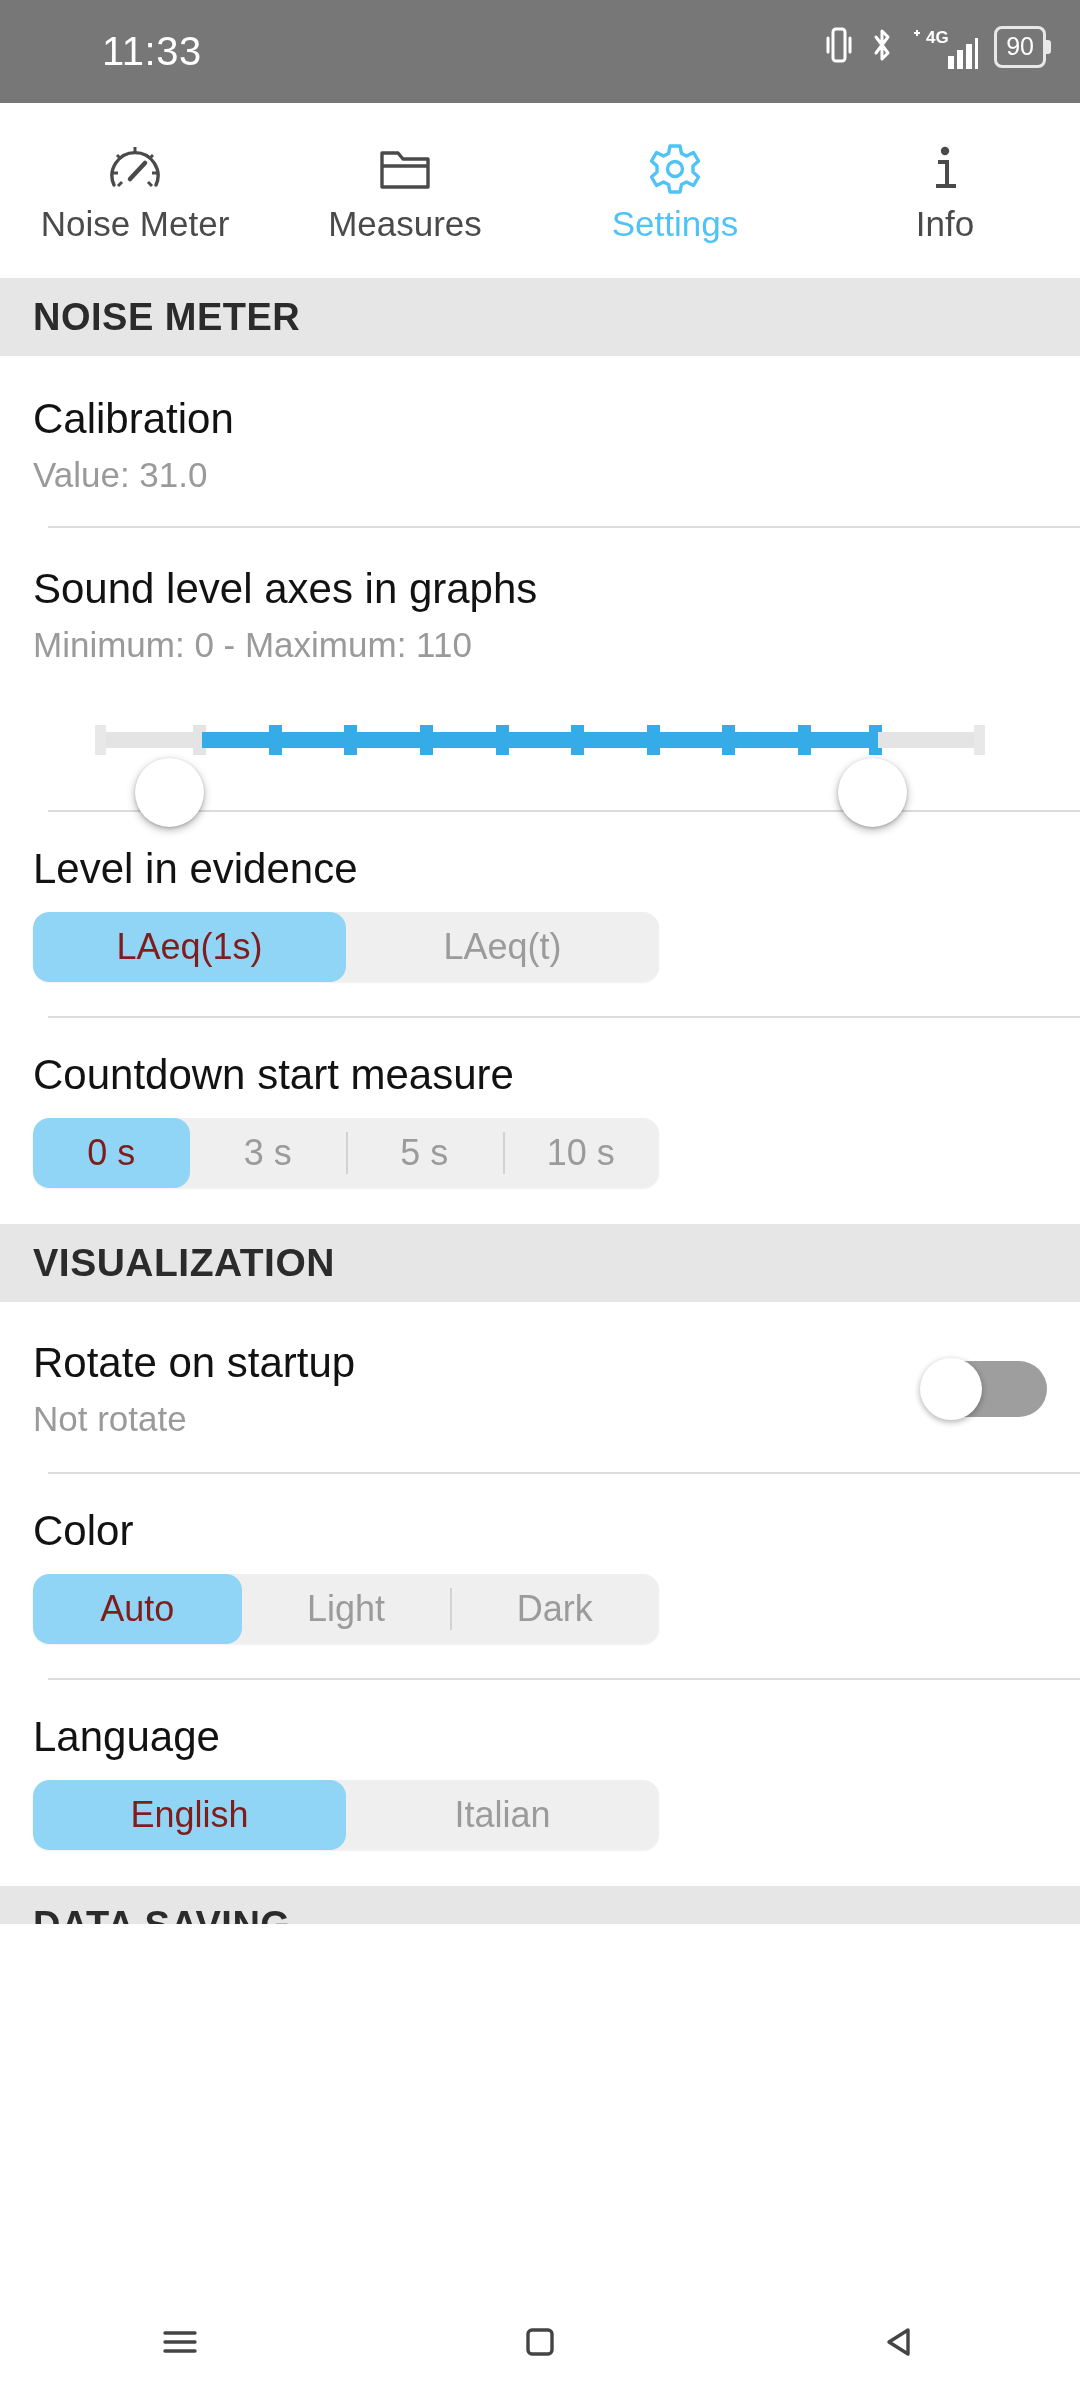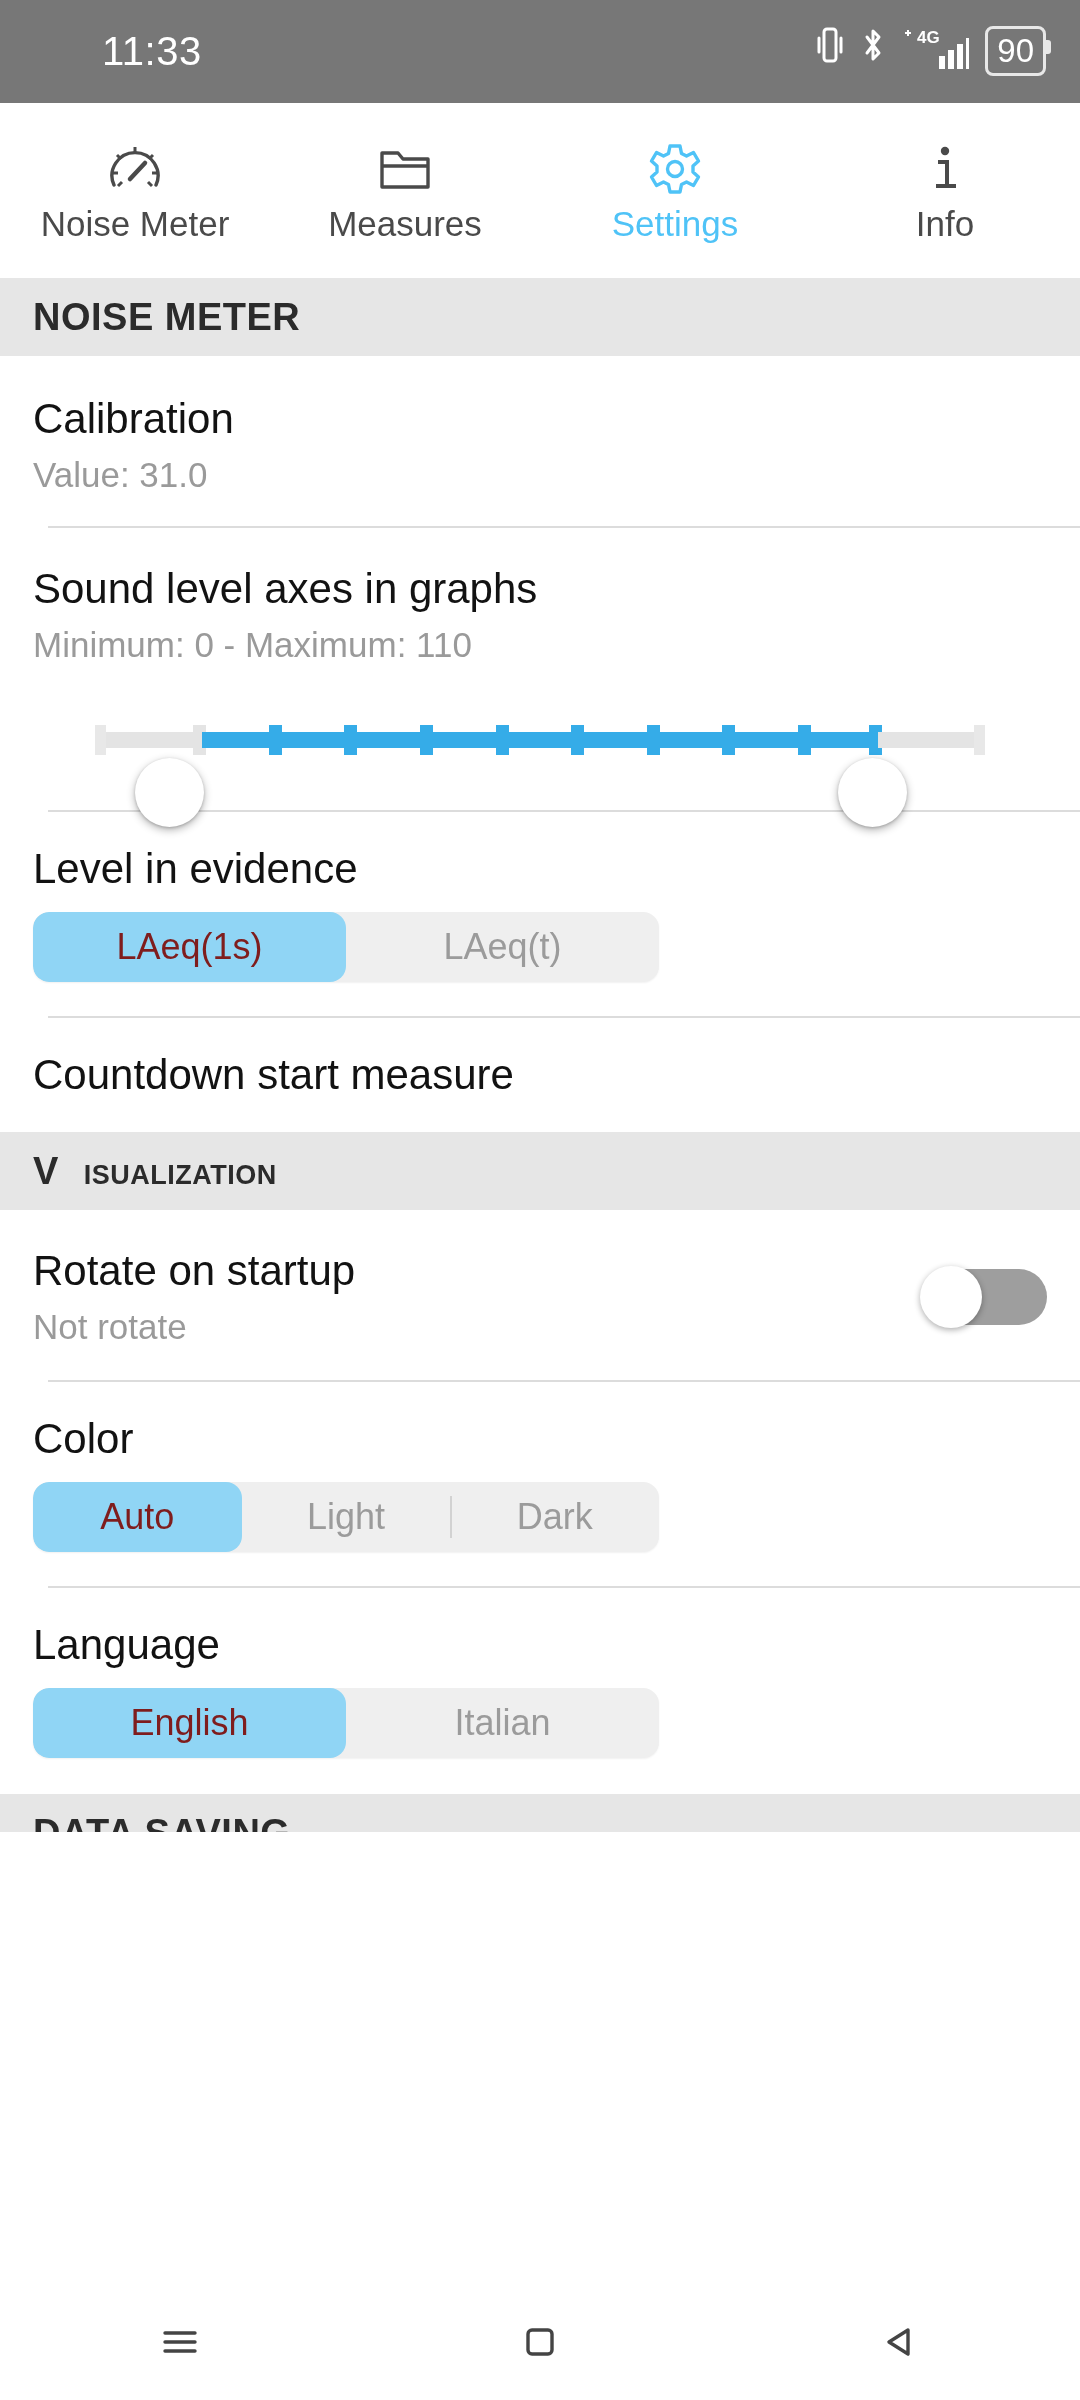--- a/index.html
+++ b/index.html
@@ -15,21 +15,21 @@
   .statusbar {
     height: 103px; background: #777777; color: #ffffff;
     display: flex; align-items: center; justify-content: space-between;
     padding: 0 34px 0 0;
   }
   .sb-time { font-size: 40px; letter-spacing: 0.5px; padding-left: 102px; font-weight: 400; }
   .sb-right { display: flex; align-items: flex-start; gap: 16px; padding-bottom: 2px;}
   .sb-icon { display: block; }
   .sb-batt {
     border: 3px solid #e8e8e8; border-radius: 8px;
-    font-size: 33px; line-height: 1; padding: 5px 9px 6px 9px;
+    font-size: 25px; line-height: 1; padding: 5px 9px 6px 9px;
     position: relative; color:#ffffff;
   }
   .sb-batt::after {
     content: ""; position: absolute; right: -8px; top: 11px;
     width: 5px; height: 14px; background: #e8e8e8; border-radius: 0 3px 3px 0;
   }
 
   
   .tabbar { height: 175px; display: flex; background: #ffffff; }
   .tab {
@@ -43,21 +43,21 @@
 
   
   .section-header {
     background: #e6e6e6; height: 78px;
     display: flex; align-items: center; padding-left: 33px;
   }
   .section-header .sh-text {
     font-size: 38px; font-weight: bold; color: #2b2b2b; letter-spacing: 0.5px;
   }
   .section-header.smallcaps .sh-first { font-size: 38px; }
-  .section-header.smallcaps .sh-rest { font-size: 27px; margin-left: 25px; }
+  .section-header.smallcaps .sh-rest { font-size: 39px; }
 
   
   .row { padding: 0 33px; background: #fff; }
   .row-title { font-size: 42px; color: #121212; line-height: 1; }
   .row-sub { font-size: 35px; color: #9a9a9a; line-height: 1; margin-top: 17px; }
   .divider { height: 2px; background: #dcdcdc; margin-left: 48px; }
 
   
   .row-flex { display: flex; align-items: center; justify-content: space-between; }
 
@@ -241,20 +241,28 @@
     <div class="row-title">Level in evidence</div>
     <div class="seg" style="width:626px;">
       <div class="seg-item selected">LAeq(1s)</div>
       <div class="seg-item">LAeq(t)</div>
     </div>
   </div>
   <div class="divider"></div>
 
   <div class="row" style="padding-top:36px;padding-bottom:36px;">
     <div class="row-title">Countdown start measure</div>
+    <div class="seg" style="width:626px;">
+      <div class="seg-sep" style="left:50%;"></div>
+      <div class="seg-sep" style="left:75%;"></div>
+      <div class="seg-item selected">0 s</div>
+      <div class="seg-item">3 s</div>
+      <div class="seg-item">5 s</div>
+      <div class="seg-item">10 s</div>
+    </div>
   </div>
 
   <div class="section-header smallcaps">
     <span class="sh-text"><span class="sh-first">V</span><span class="sh-rest">ISUALIZATION</span></span>
   </div>
 
   <div class="row row-flex" style="padding-top:40px;padding-bottom:36px;">
     <div>
       <div class="row-title">Rotate on startup</div>
       <div class="row-sub">Not rotate</div>

